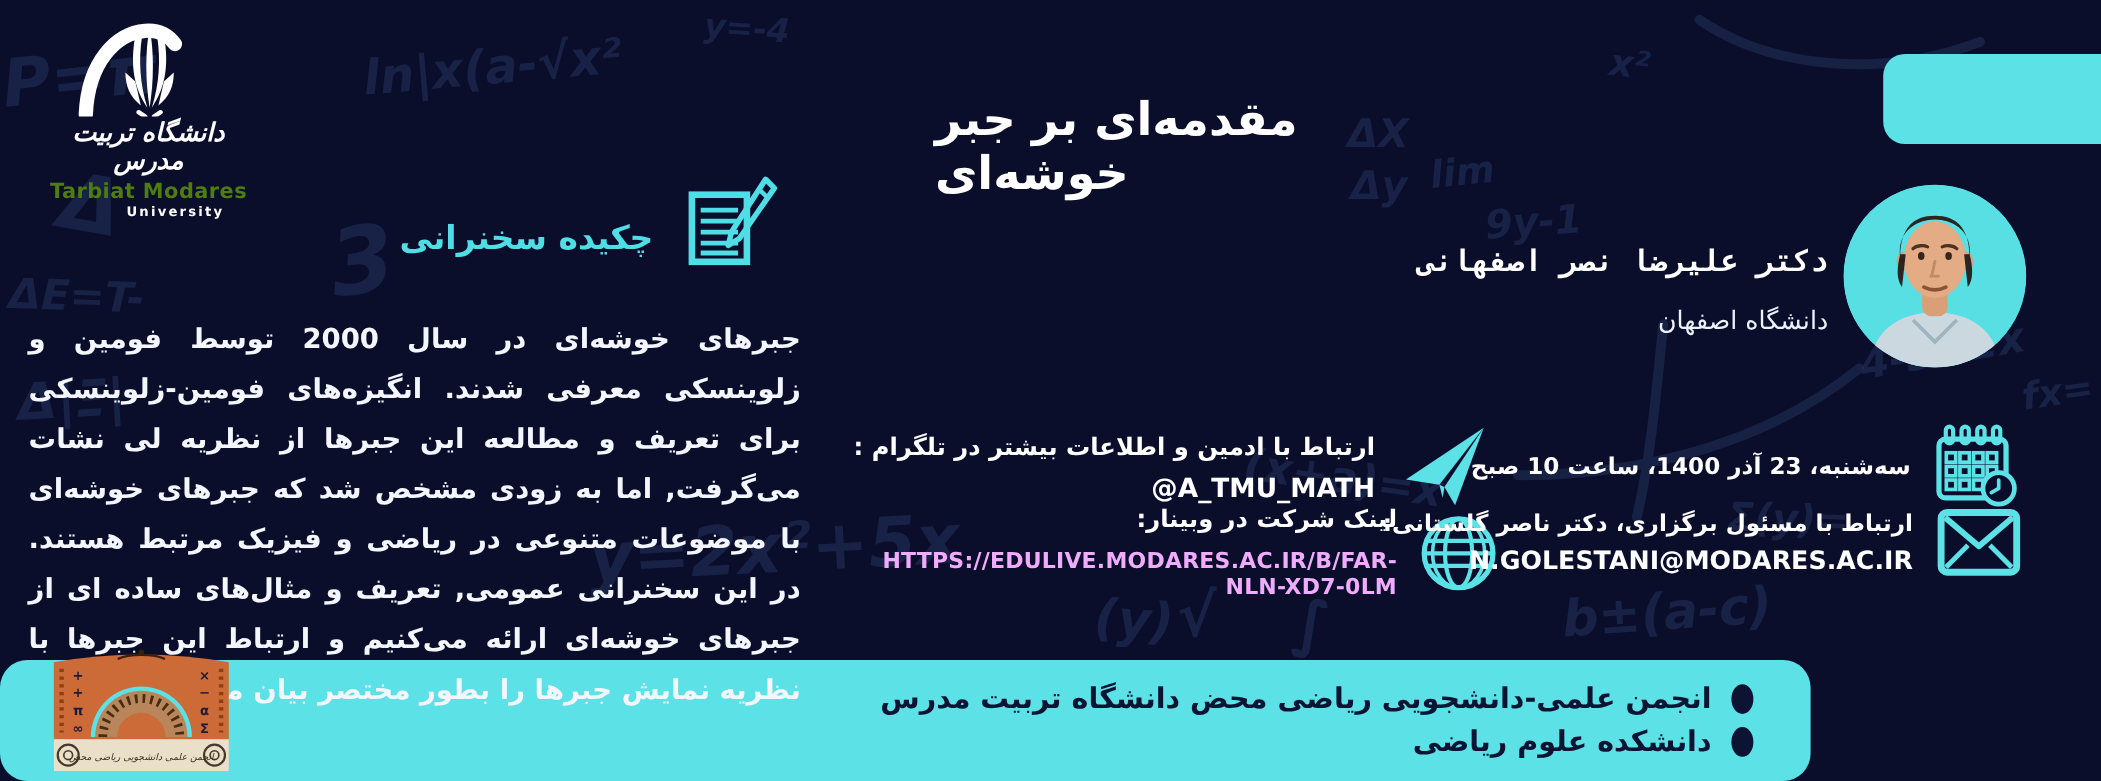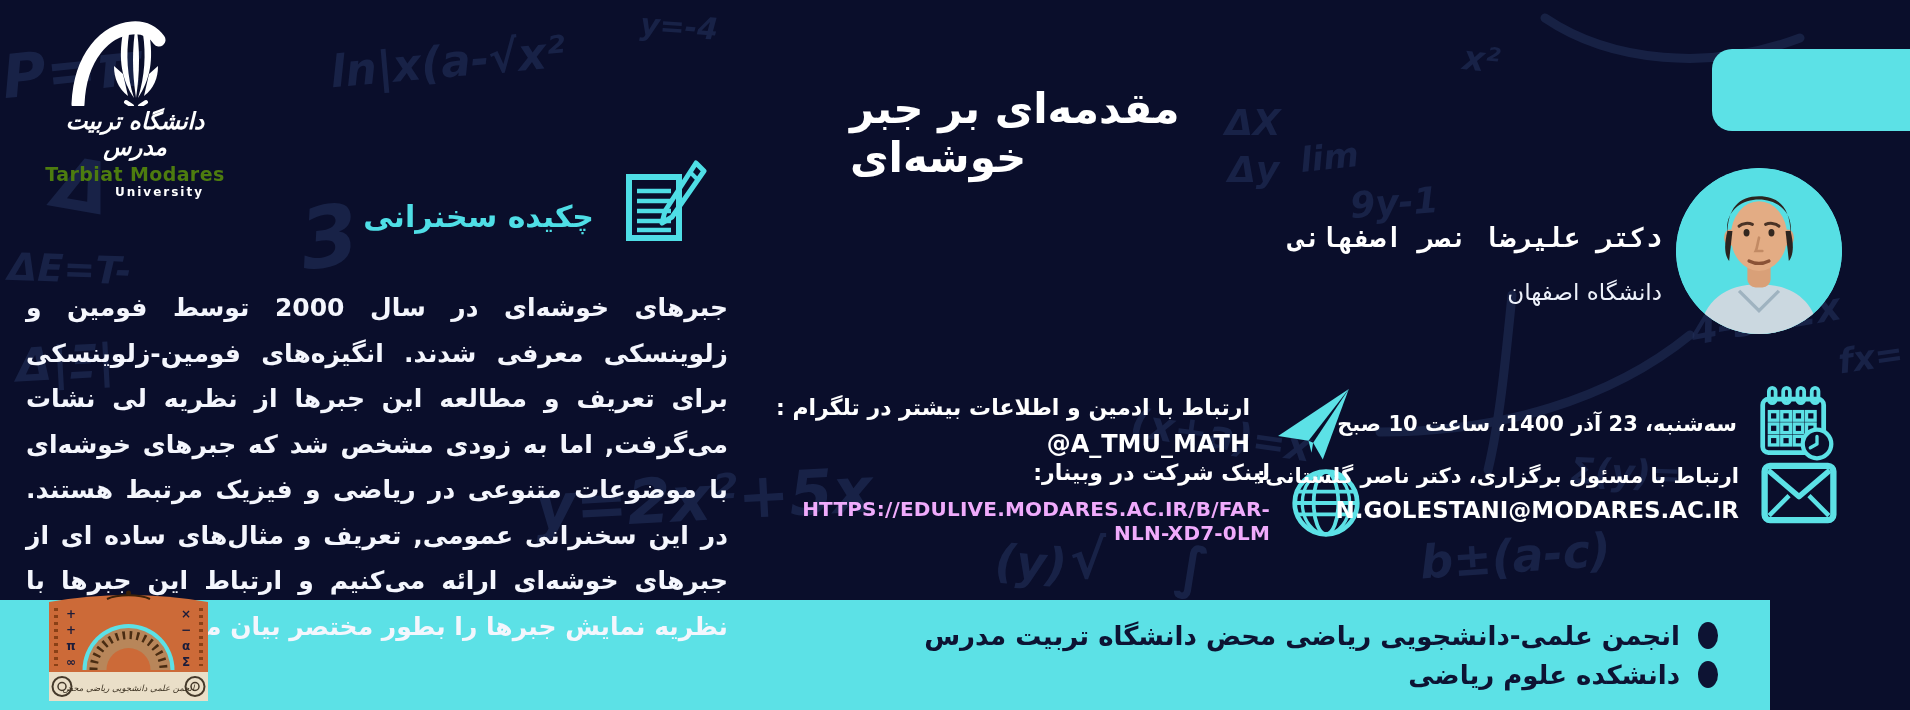--- a/index.html
+++ b/index.html
@@ -55,23 +55,23 @@
   
   .speaker{position:absolute;top:222px;left:1270px;width:392px;direction:rtl;text-align:right;z-index:2;}
   .speaker .name{font-size:27px;font-weight:800;color:#fff;font-family:Liberation Mono, monospace;}
   .speaker .affil{font-size:23px;font-weight:400;color:#EDF1FA;margin-top:24px;}
   .avatar{
     position:absolute;top:168px;left:1676px;width:166px;height:166px;border-radius:50%;
     overflow:hidden;z-index:2;background:#57DFE4;
   }
   
   .footer-bar{
-    position:absolute;left:0;top:600px;width:1770px;height:110px;background:#5CE1E6;z-index:1;
+    position:absolute;left:0;top:600px;width:1646px;height:110px;background:#5CE1E6;z-index:1;
     display:flex;flex-direction:column;align-items:flex-end;justify-content:center;
-    padding:0 52px;gap:9px;
+    padding:0 52px;gap:9px;border-radius:25px;
   }
   .footer-row{display:flex;direction:rtl;align-items:center;gap:18px;}
   .footer-row .bullet{width:20px;height:27px;border-radius:50%;background:#0D1333;flex:0 0 auto;}
   .footer-row .ftxt{font-size:26px;font-weight:800;color:#0D1333;white-space:nowrap;}
   .assoc-logo{position:absolute;left:47px;top:584px;z-index:3;}
   .icon{flex:0 0 auto;display:block;}
 </style>
 </head>
 <body>
 

